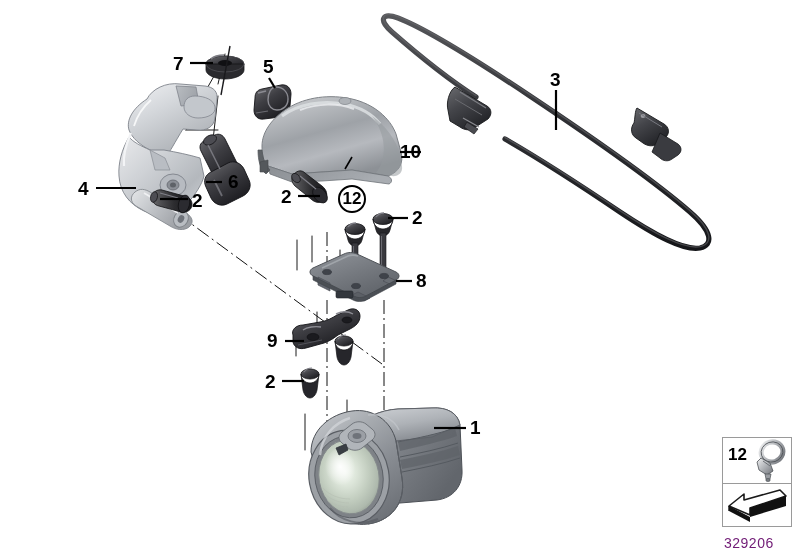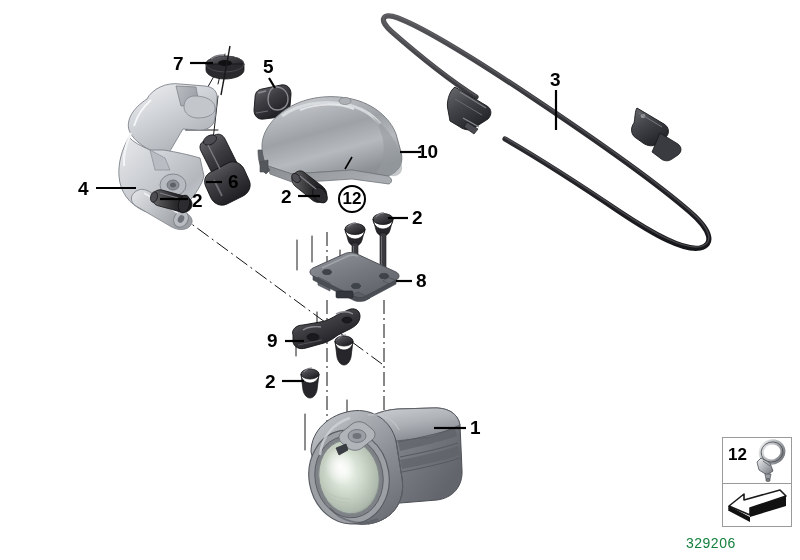--- a/index.html
+++ b/index.html
@@ -71,25 +71,25 @@
     font-weight: bold;
     font-size: 17px;
     color: #000;
   }
   #legend-bottom {
     position: relative;
     height: 42px;
   }
   #partnumber {
     position: absolute;
-    left: 686px;
+    left: 724px;
     top: 535px;
     font-family: "Liberation Sans", sans-serif;
     font-size: 14px;
-    color: #15803d;
+    color: #701a75;
     letter-spacing: 0.5px;
   }
 </style>
 </head>
 <body>
 
 <div id="page">
 
   <svg id="diagram-svg" viewBox="0 0 800 560">
     <defs>
@@ -522,21 +522,21 @@
   <div class="callout" style="left:192px; top:191px;">2</div>
   <div class="callout" style="left:281px; top:187px;">2</div>
   <div class="callout" style="left:265px; top:372px;">2</div>
   <div class="callout" style="left:550px; top:70px;">3</div>
   <div class="callout" style="left:78px;  top:179px;">4</div>
   <div class="callout" style="left:263px; top:57px;">5</div>
   <div class="callout" style="left:228px; top:172px;">6</div>
   <div class="callout" style="left:173px; top:54px;">7</div>
   <div class="callout" style="left:416px; top:271px;">8</div>
   <div class="callout" style="left:267px; top:331px;">9</div>
-  <div class="callout" style="left:417px; top:142px;">10</div>
+  <div class="callout" style="left:400px; top:142px;">10</div>
   <div class="callout" style="left:412px; top:208px;">2</div>
 
   <div class="callout-circled" style="left:338px; top:185px;">12</div>
 
   <div id="legend-box">
     <div id="legend-top">
       <div id="legend-num">12</div>
       <svg width="40" height="44" viewBox="0 0 40 44" style="position:absolute; left:27px; top:1px;">
         <defs>
           <linearGradient id="gIcon" x1="0" y1="0" x2="1" y2="1">

